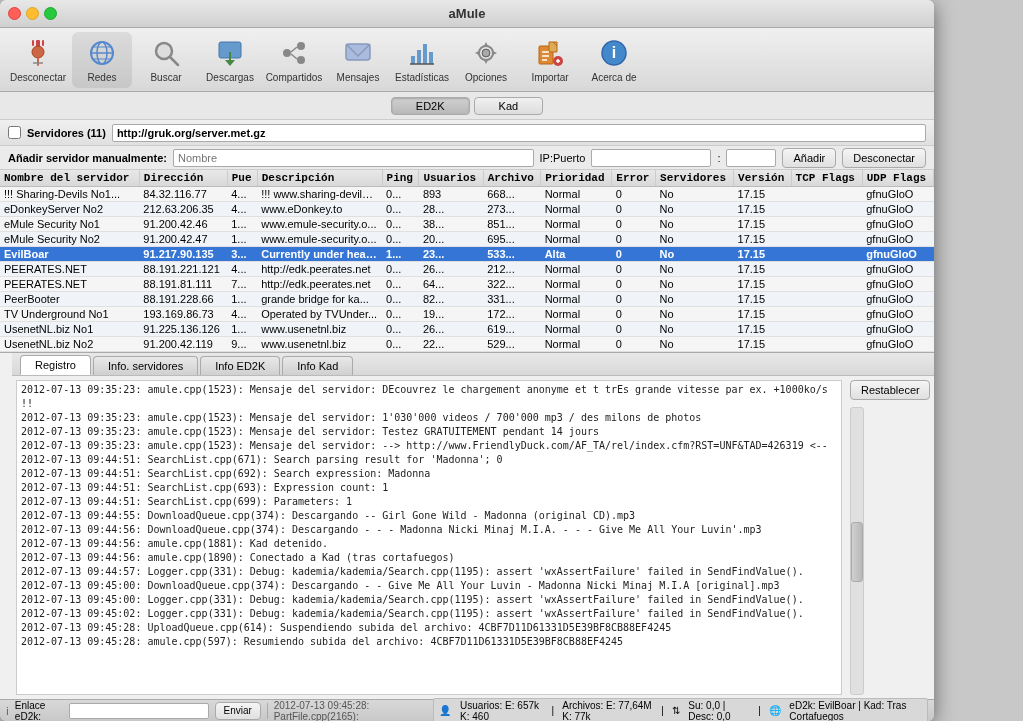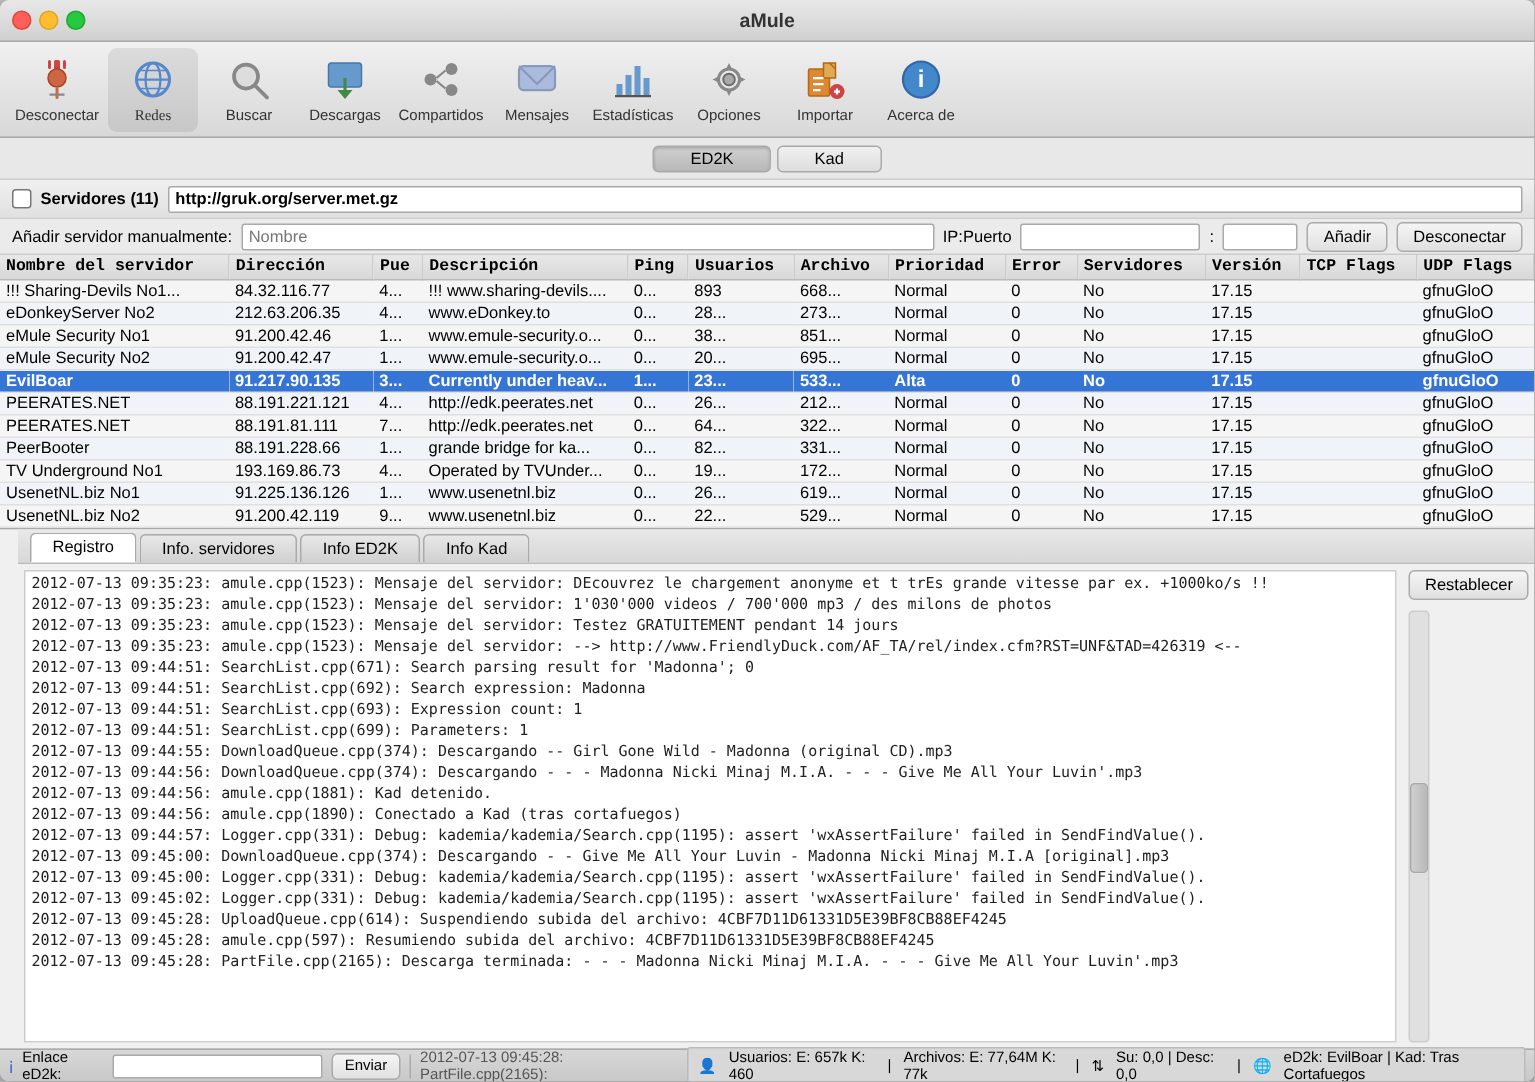--- a/index.html
+++ b/index.html
@@ -147,21 +147,21 @@
 
     .add-server-bar {
       display: flex;
       align-items: center;
       padding: 3px 8px;
       gap: 6px;
       background: #ebebeb;
       border-bottom: 1px solid #ccc;
       height: 24px;
     }
-    .add-server-label { font-size: 11px; }
+    .add-server-label { font-size: 11px; font-weight: bold; }
     .add-server-name {
       flex: 2;
       height: 18px;
       border: 1px solid #aaa;
       background: white;
       border-radius: 2px;
       padding: 0 4px;
       font-size: 11px;
     }
     .add-server-ip {
@@ -301,21 +301,21 @@
       padding: 0 3px;
       font-size: 10px;
     }
 
     
     .row-evilboar td { font-weight: bold; }
   </style>
 </head>
 <body>
 
-<div style="width:1023px;height:721px;background:#c0c0c0;display:flex;flex-direction:column;overflow:hidden;border-radius:6px;box-shadow:0 4px 20px rgba(0,0,0,0.5);">
+<div style="width:934px;height:721px;background:#c0c0c0;display:flex;flex-direction:column;overflow:hidden;border-radius:6px;box-shadow:0 4px 20px rgba(0,0,0,0.5);">
 
   <div class="titlebar">
     <div class="traffic-lights">
       <div class="traffic-light tl-close"></div>
       <div class="traffic-light tl-min"></div>
       <div class="traffic-light tl-max"></div>
     </div>
     <span class="titlebar-title">aMule</span>
   </div>
 
@@ -328,21 +328,21 @@
           <rect x="9" y="2" width="2" height="6" rx="1" fill="#cc4444"></rect>
           <rect x="19" y="2" width="2" height="6" rx="1" fill="#cc4444"></rect>
           <ellipse cx="15" cy="14" rx="6" ry="6" fill="#cc6644" stroke="#aa4422" stroke-width="1"></ellipse>
           <rect x="14" y="20" width="2" height="8" rx="1" fill="#cc6644"></rect>
           <line x1="10" y1="25" x2="20" y2="25" stroke="#888" stroke-width="1.5"></line>
         </svg>
       </div>
       <span>Desconectar</span>
     </button>
 
-    <button class="toolbar-btn" style="background:rgba(0,0,0,0.08);font-family:Liberation Serif, serif;">
+    <button class="toolbar-btn" style="background:rgba(0,0,0,0.08);">
       <div class="toolbar-icon">
         <svg viewBox="0 0 30 30" fill="none" xmlns="http://www.w3.org/2000/svg">
           <circle cx="15" cy="15" r="11" stroke="#5588cc" stroke-width="2" fill="none"></circle>
           <ellipse cx="15" cy="15" rx="5" ry="11" stroke="#5588cc" stroke-width="1.5" fill="none"></ellipse>
           <line x1="4" y1="15" x2="26" y2="15" stroke="#5588cc" stroke-width="1.5"></line>
           <line x1="6" y1="9" x2="24" y2="9" stroke="#5588cc" stroke-width="1"></line>
           <line x1="6" y1="21" x2="24" y2="21" stroke="#5588cc" stroke-width="1"></line>
         </svg>
       </div>
       <span>Redes</span>
@@ -688,21 +688,20 @@
             <div>2012-07-13 09:44:55: DownloadQueue.cpp(374): Descargando -- Girl Gone Wild - Madonna (original CD).mp3</div>
             <div>2012-07-13 09:44:56: DownloadQueue.cpp(374): Descargando - - - Madonna Nicki Minaj M.I.A. - - - Give Me All Your Luvin'.mp3</div>
             <div>2012-07-13 09:44:56: amule.cpp(1881): Kad detenido.</div>
             <div>2012-07-13 09:44:56: amule.cpp(1890): Conectado a Kad (tras cortafuegos)</div>
             <div>2012-07-13 09:44:57: Logger.cpp(331): Debug: kademia/kademia/Search.cpp(1195): assert 'wxAssertFailure' failed in SendFindValue().</div>
             <div>2012-07-13 09:45:00: DownloadQueue.cpp(374): Descargando - - Give Me All Your Luvin - Madonna Nicki Minaj M.I.A [original].mp3</div>
             <div>2012-07-13 09:45:00: Logger.cpp(331): Debug: kademia/kademia/Search.cpp(1195): assert 'wxAssertFailure' failed in SendFindValue().</div>
             <div>2012-07-13 09:45:02: Logger.cpp(331): Debug: kademia/kademia/Search.cpp(1195): assert 'wxAssertFailure' failed in SendFindValue().</div>
             <div>2012-07-13 09:45:28: UploadQueue.cpp(614): Suspendiendo subida del archivo: 4CBF7D11D61331D5E39BF8CB88EF4245</div>
             <div>2012-07-13 09:45:28: amule.cpp(597): Resumiendo subida del archivo: 4CBF7D11D61331D5E39BF8CB88EF4245</div>
-            <div>2012-07-13 09:45:28: PartFile.cpp(2165): Descarga terminada: - - - Madonna Nicki Minaj M.I.A. - - - Give Me All Your Luvin'.mp3</div>
           </div>
         <div class="log-actions">
           <button class="btn-small" style="width:80px;">Restablecer</button>
           <div style="flex:1;width:14px;background:#e0e0e0;border:1px solid #ccc;border-radius:3px;position:relative;margin-top:4px;">
             <div style="width:12px;height:60px;background:linear-gradient(to right,#d0d0d0,#b8b8b8);border-radius:3px;border:1px solid #aaa;position:absolute;top:40%;left:0;"></div>
           </div>
         </div>
       </div>
     </div>
 

